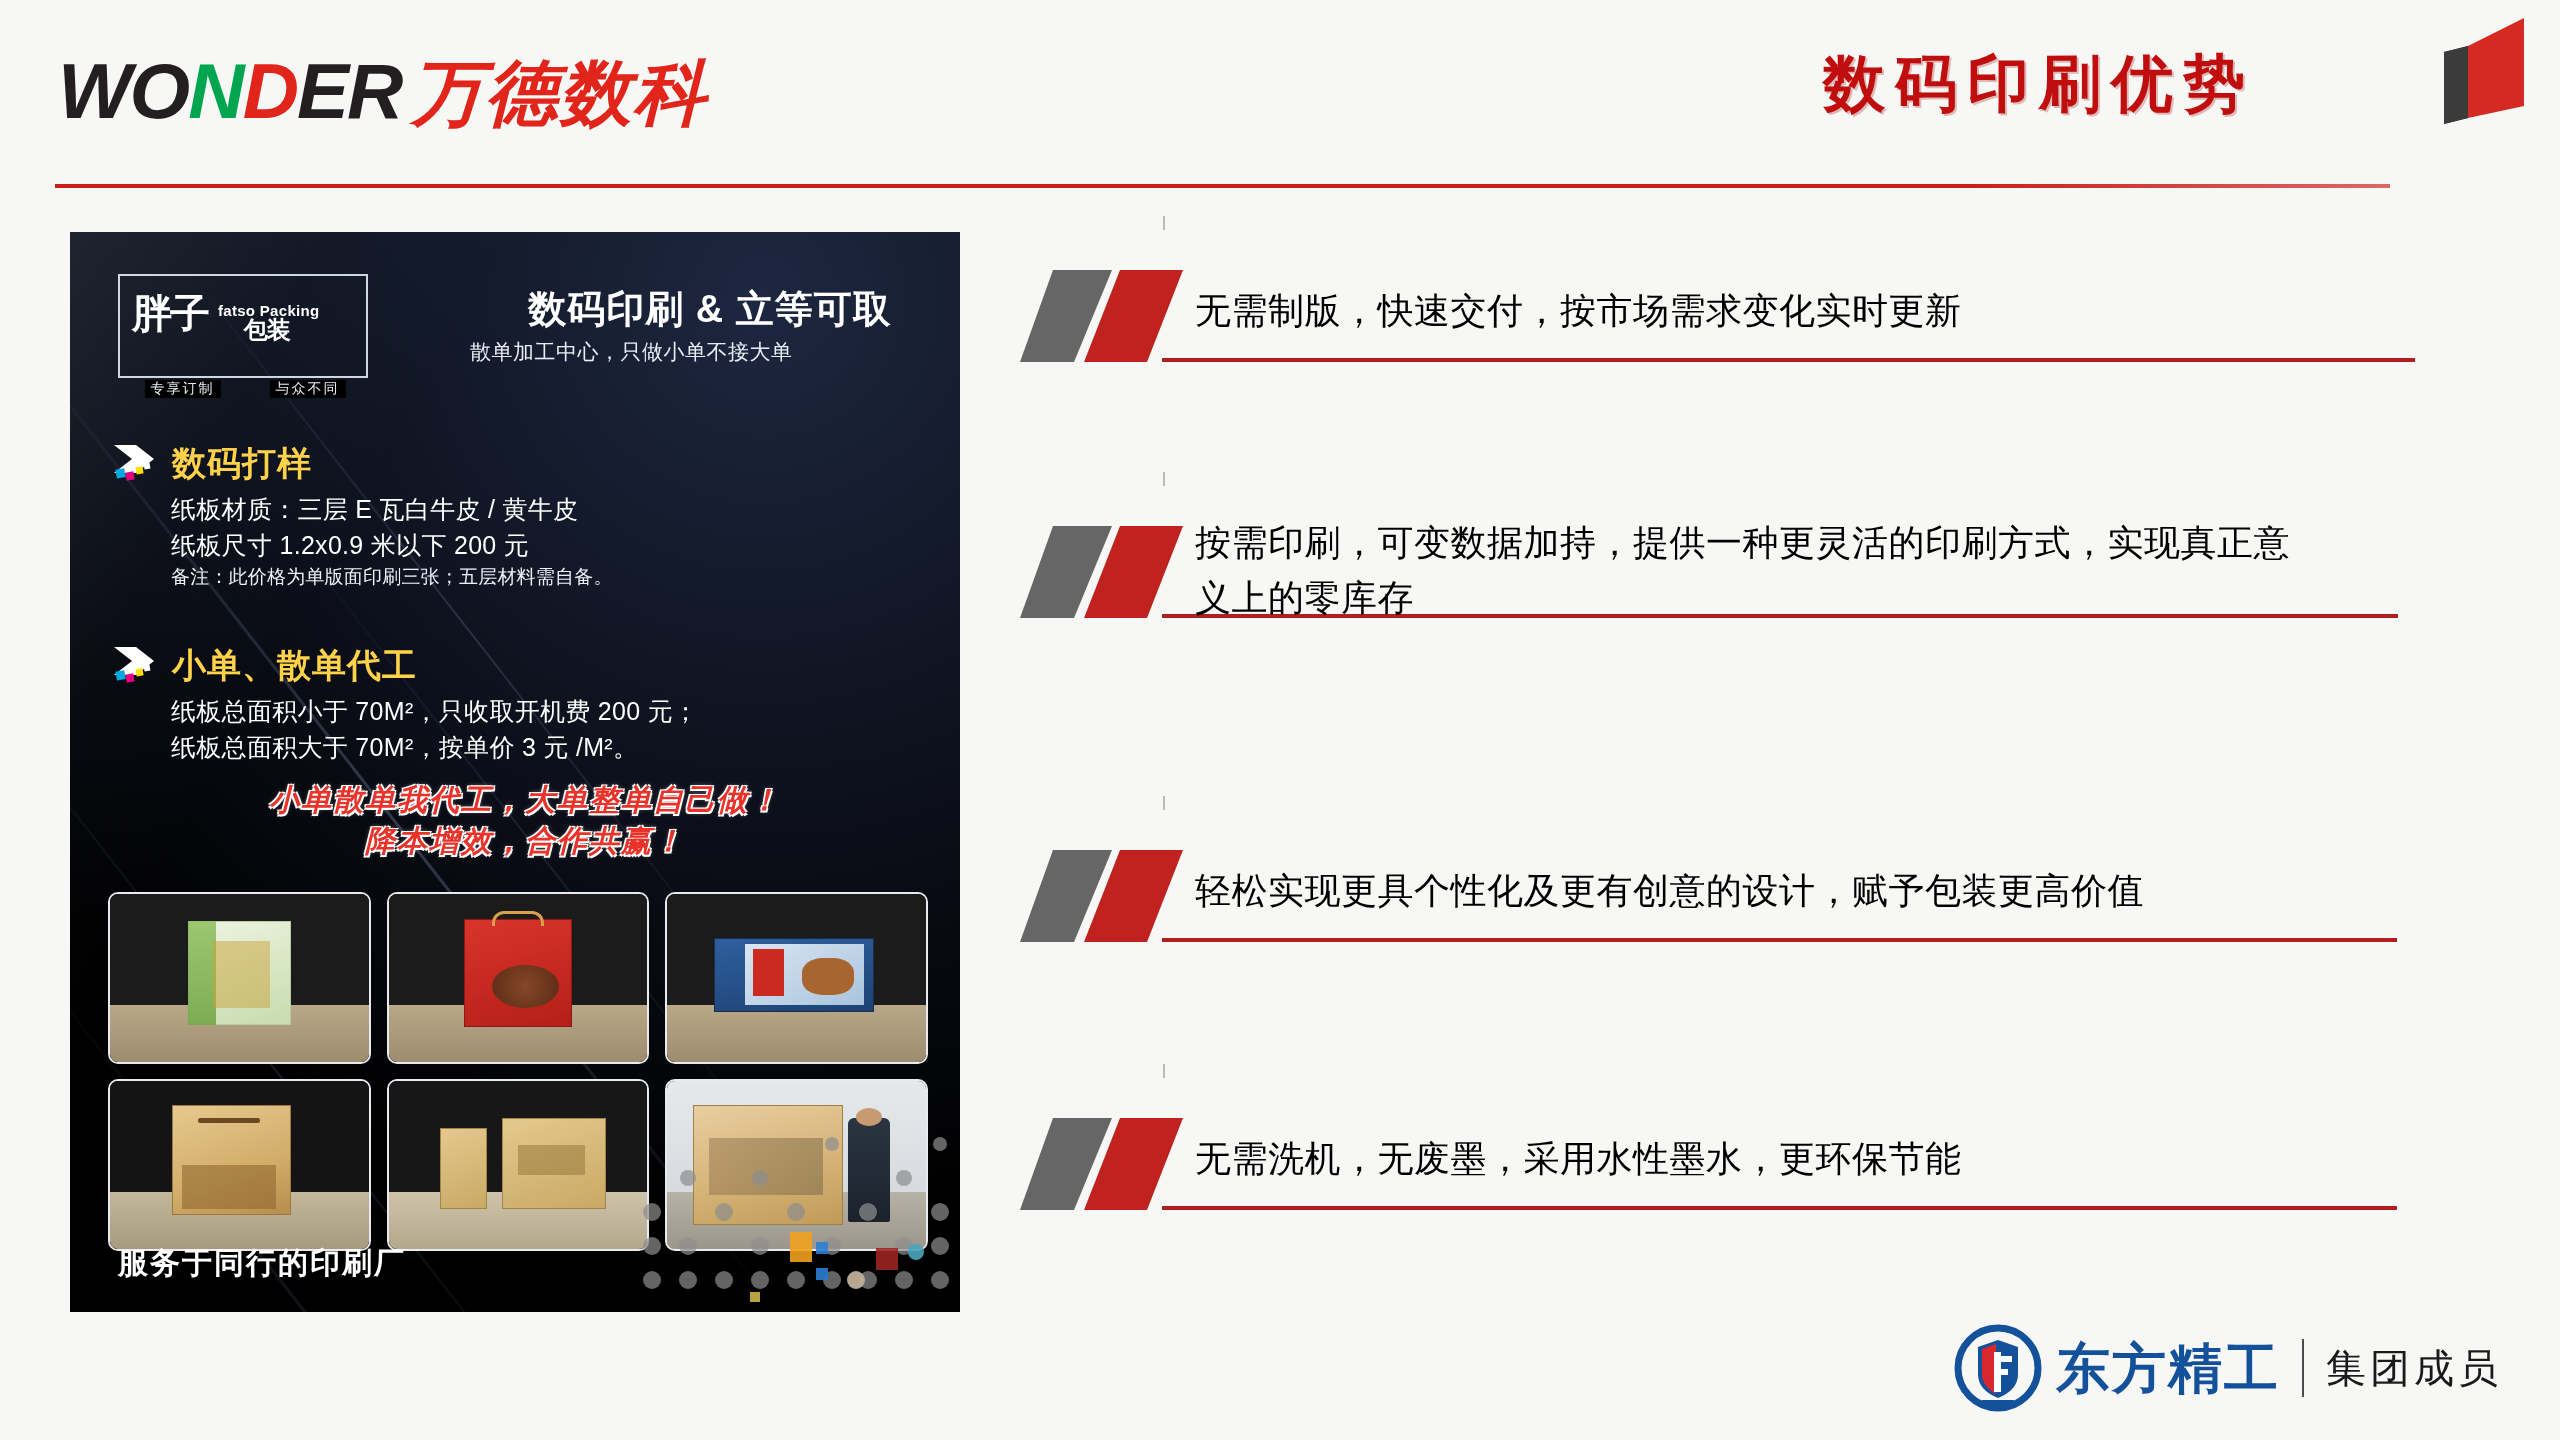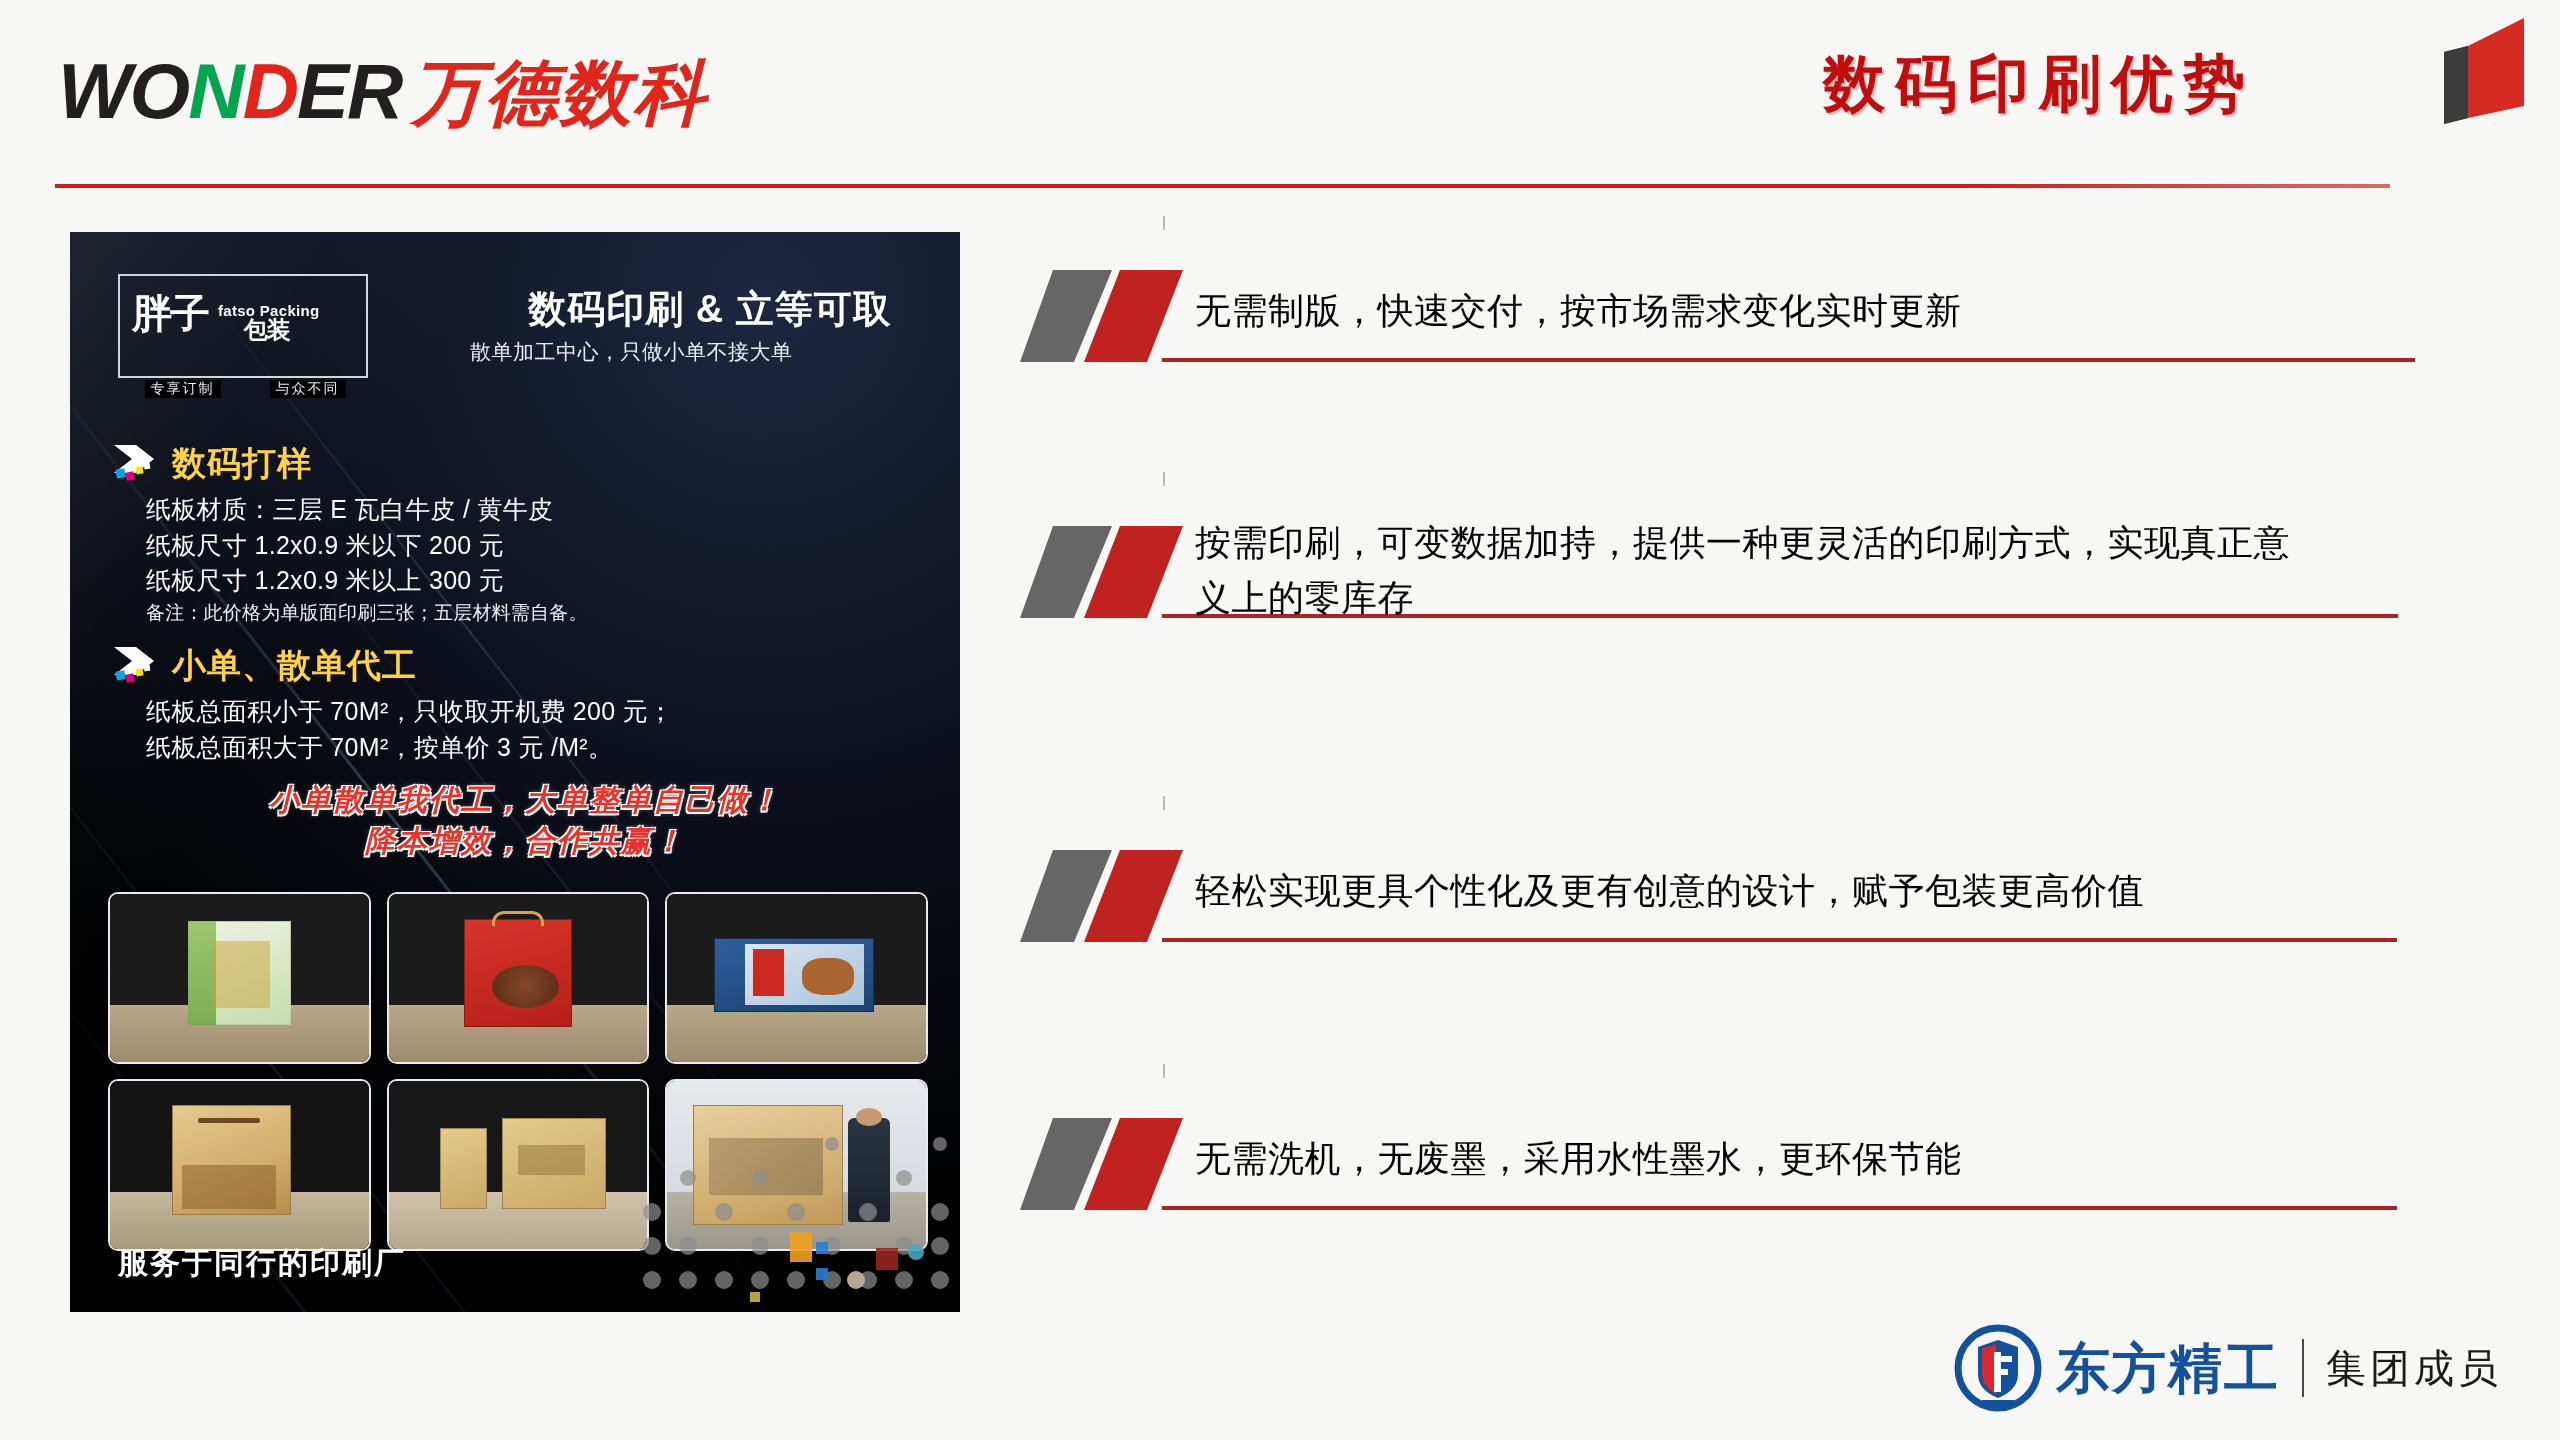--- a/index.html
+++ b/index.html
@@ -84,21 +84,21 @@
   }
   #poster-subhead {
     position:absolute; left:400px; top:106px; width:480px;
     font-size:21px; color:#e8ecf4; letter-spacing:0.5px; white-space:nowrap;
   }
 
   .sect { position:absolute; left:40px; width:830px; }
   .sect-head { display:flex; align-items:center; height:46px; }
   .arrow-ic { width:56px; height:44px; margin-right:6px; flex:0 0 auto; }
   .sect-title { font-size:34px; font-weight:bold; color:#ffd24a; letter-spacing:1px; line-height:1; }
-  .sect-lines { margin-left:36px; margin-top:6px; }
+  .sect-lines { margin-left:61px; margin-top:6px; }
   .sect-line {
     font-size:25px; color:#ffffff; line-height:1.42; letter-spacing:0.3px; white-space:nowrap;
   }
   .sect-note { font-size:19px; color:#eef1f6; line-height:1.5; letter-spacing:0.2px; white-space:nowrap; }
 
   #slogan {
     position:absolute; left:40px; top:548px; width:830px; text-align:center;
   }
   .slogan-line {
     font-size:30px; font-weight:bold; color:#e8332a; line-height:1.35;
@@ -211,21 +211,20 @@
           <rect x="16" y="31" width="8" height="8" fill="#e6007e" transform="rotate(-10 20 35)"></rect>
           <rect x="26" y="26" width="7" height="7" fill="#ffe000" transform="rotate(-10 29 29)"></rect>
           <rect x="34" y="22" width="6" height="6" fill="#ffffff" transform="rotate(-10 37 25)"></rect>
         </svg>
       </span>
       <span class="sect-title">数码打样</span>
     </div>
     <div class="sect-lines">
       <div class="sect-line">纸板材质：三层 E 瓦白牛皮 / 黄牛皮</div>
       <div class="sect-line">纸板尺寸 1.2x0.9 米以下 200 元</div>
-      <div class="sect-line">纸板尺寸 1.2x0.9 米以上 300 元</div>
       <div class="sect-note">备注：此价格为单版面印刷三张；五层材料需自备。</div>
     </div>
   </div>
 
   <div class="sect" style="top:410px;">
     <div class="sect-head">
       <span class="arrow-ic">
         <svg width="56" height="44" viewBox="0 0 56 44">
           <polygon points="4,4 26,4 44,18 22,18" fill="#ffffff"></polygon>
           <polygon points="22,18 44,18 26,32 4,32" fill="#ffffff"></polygon>

